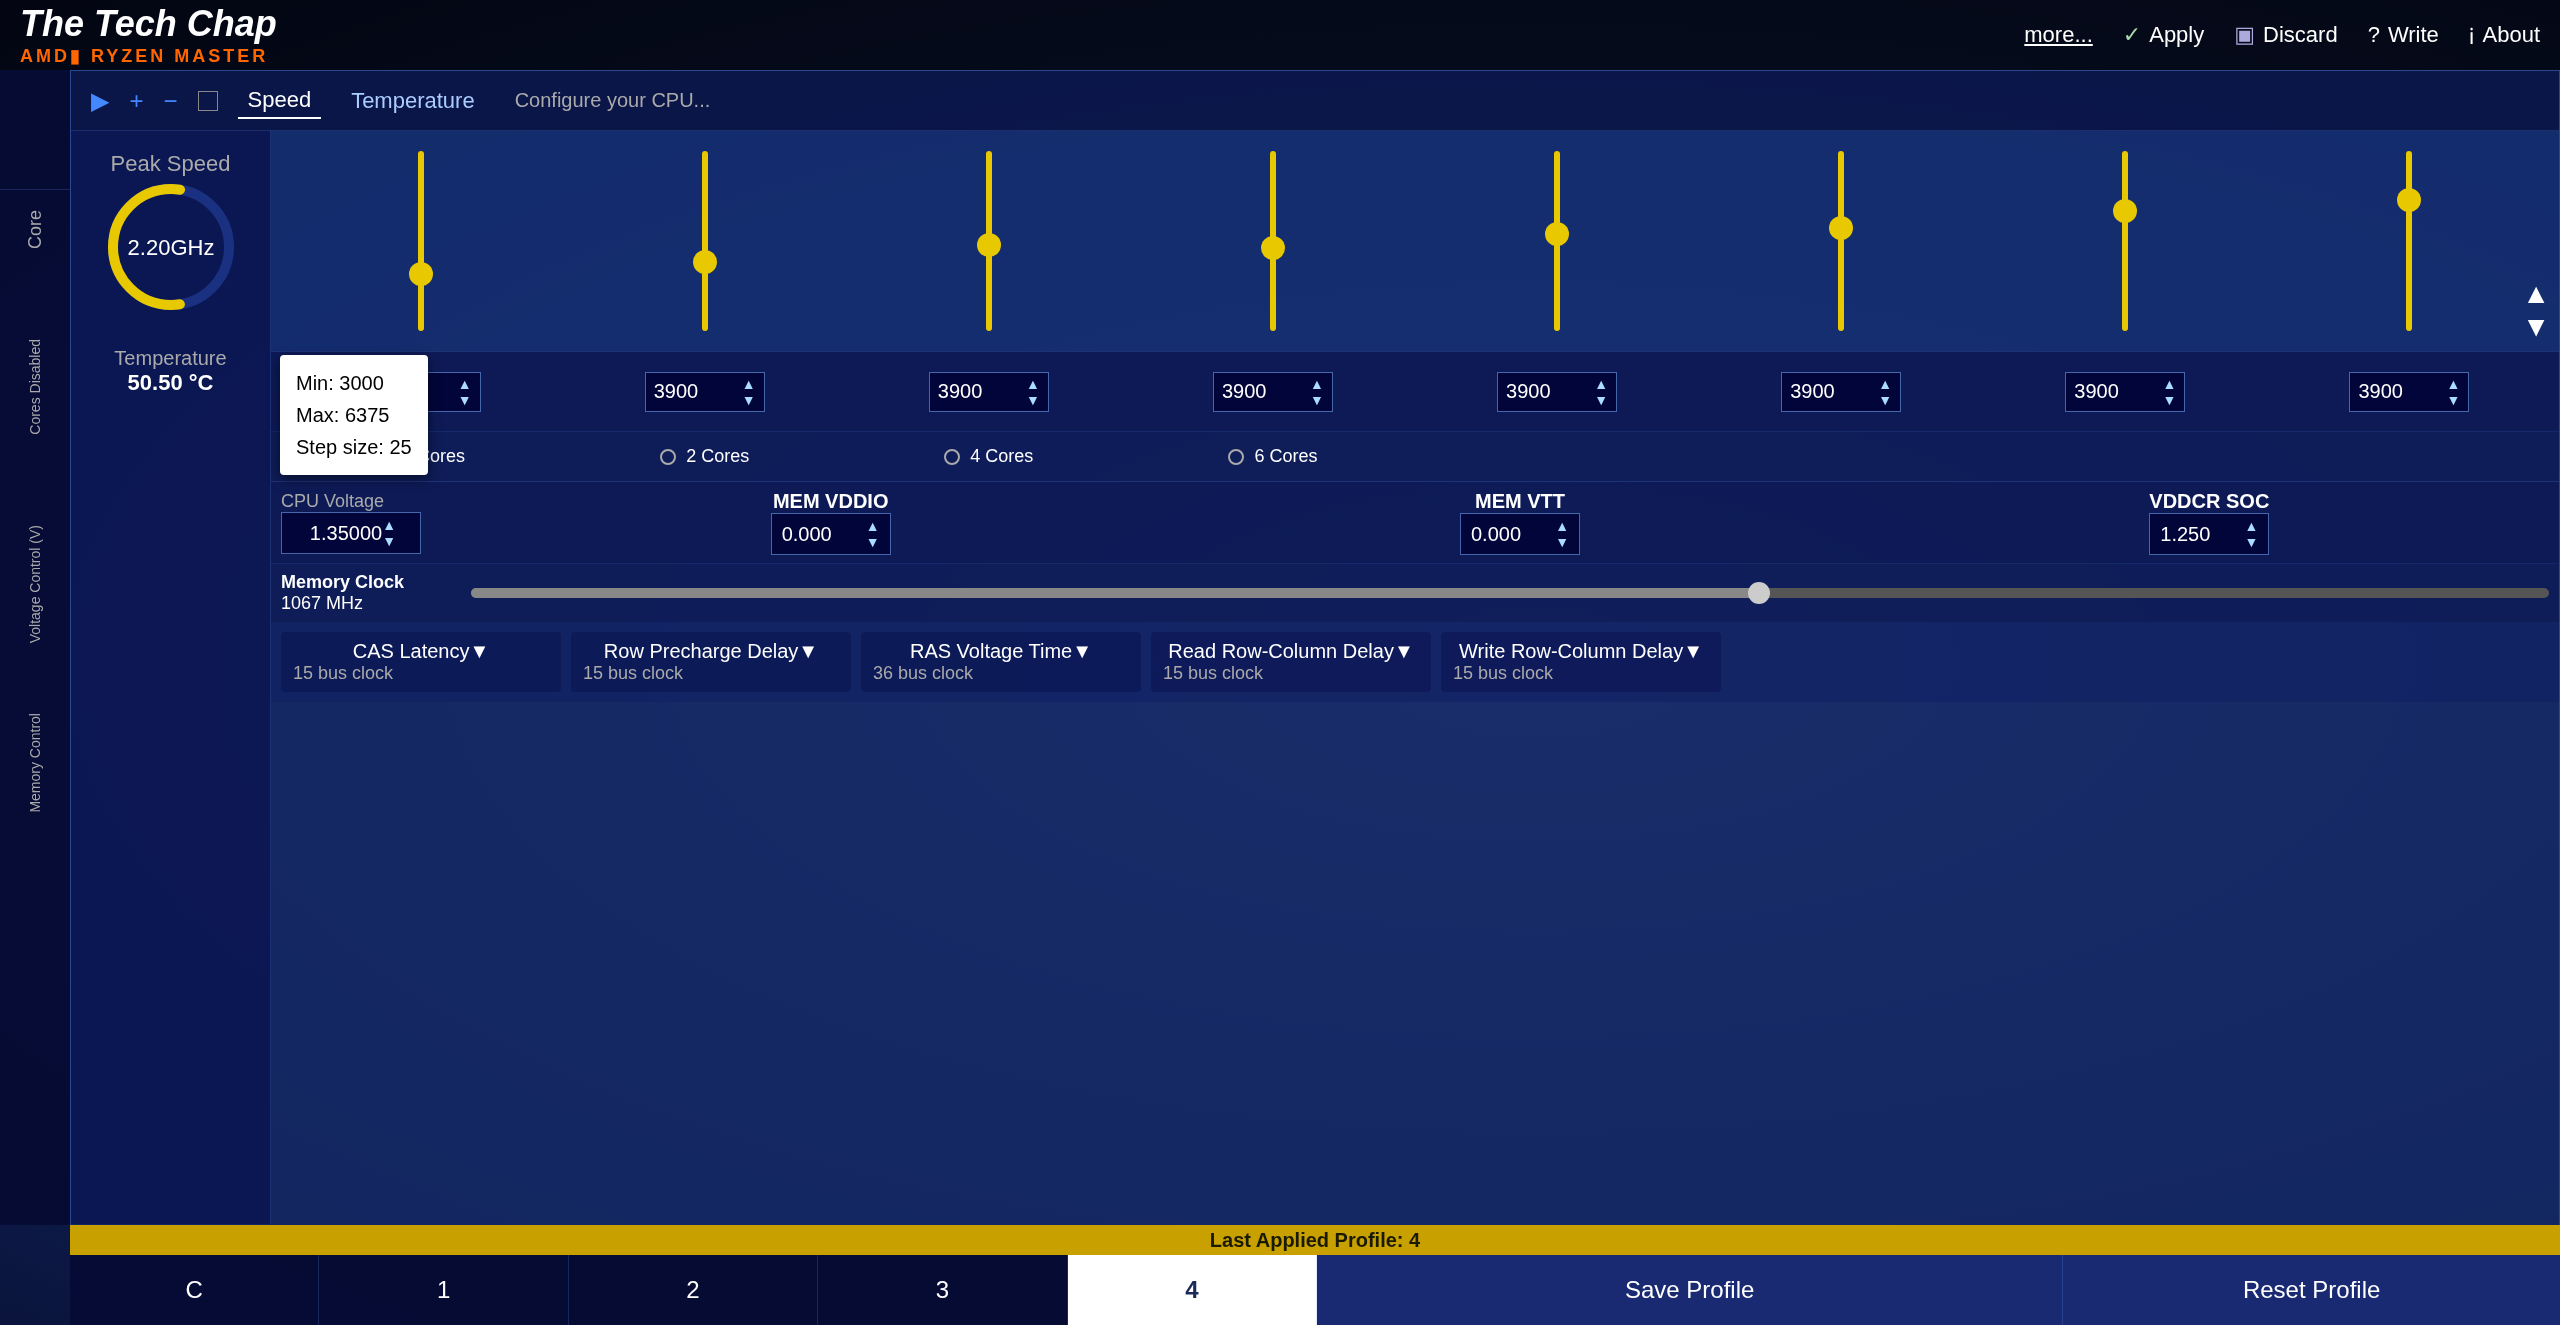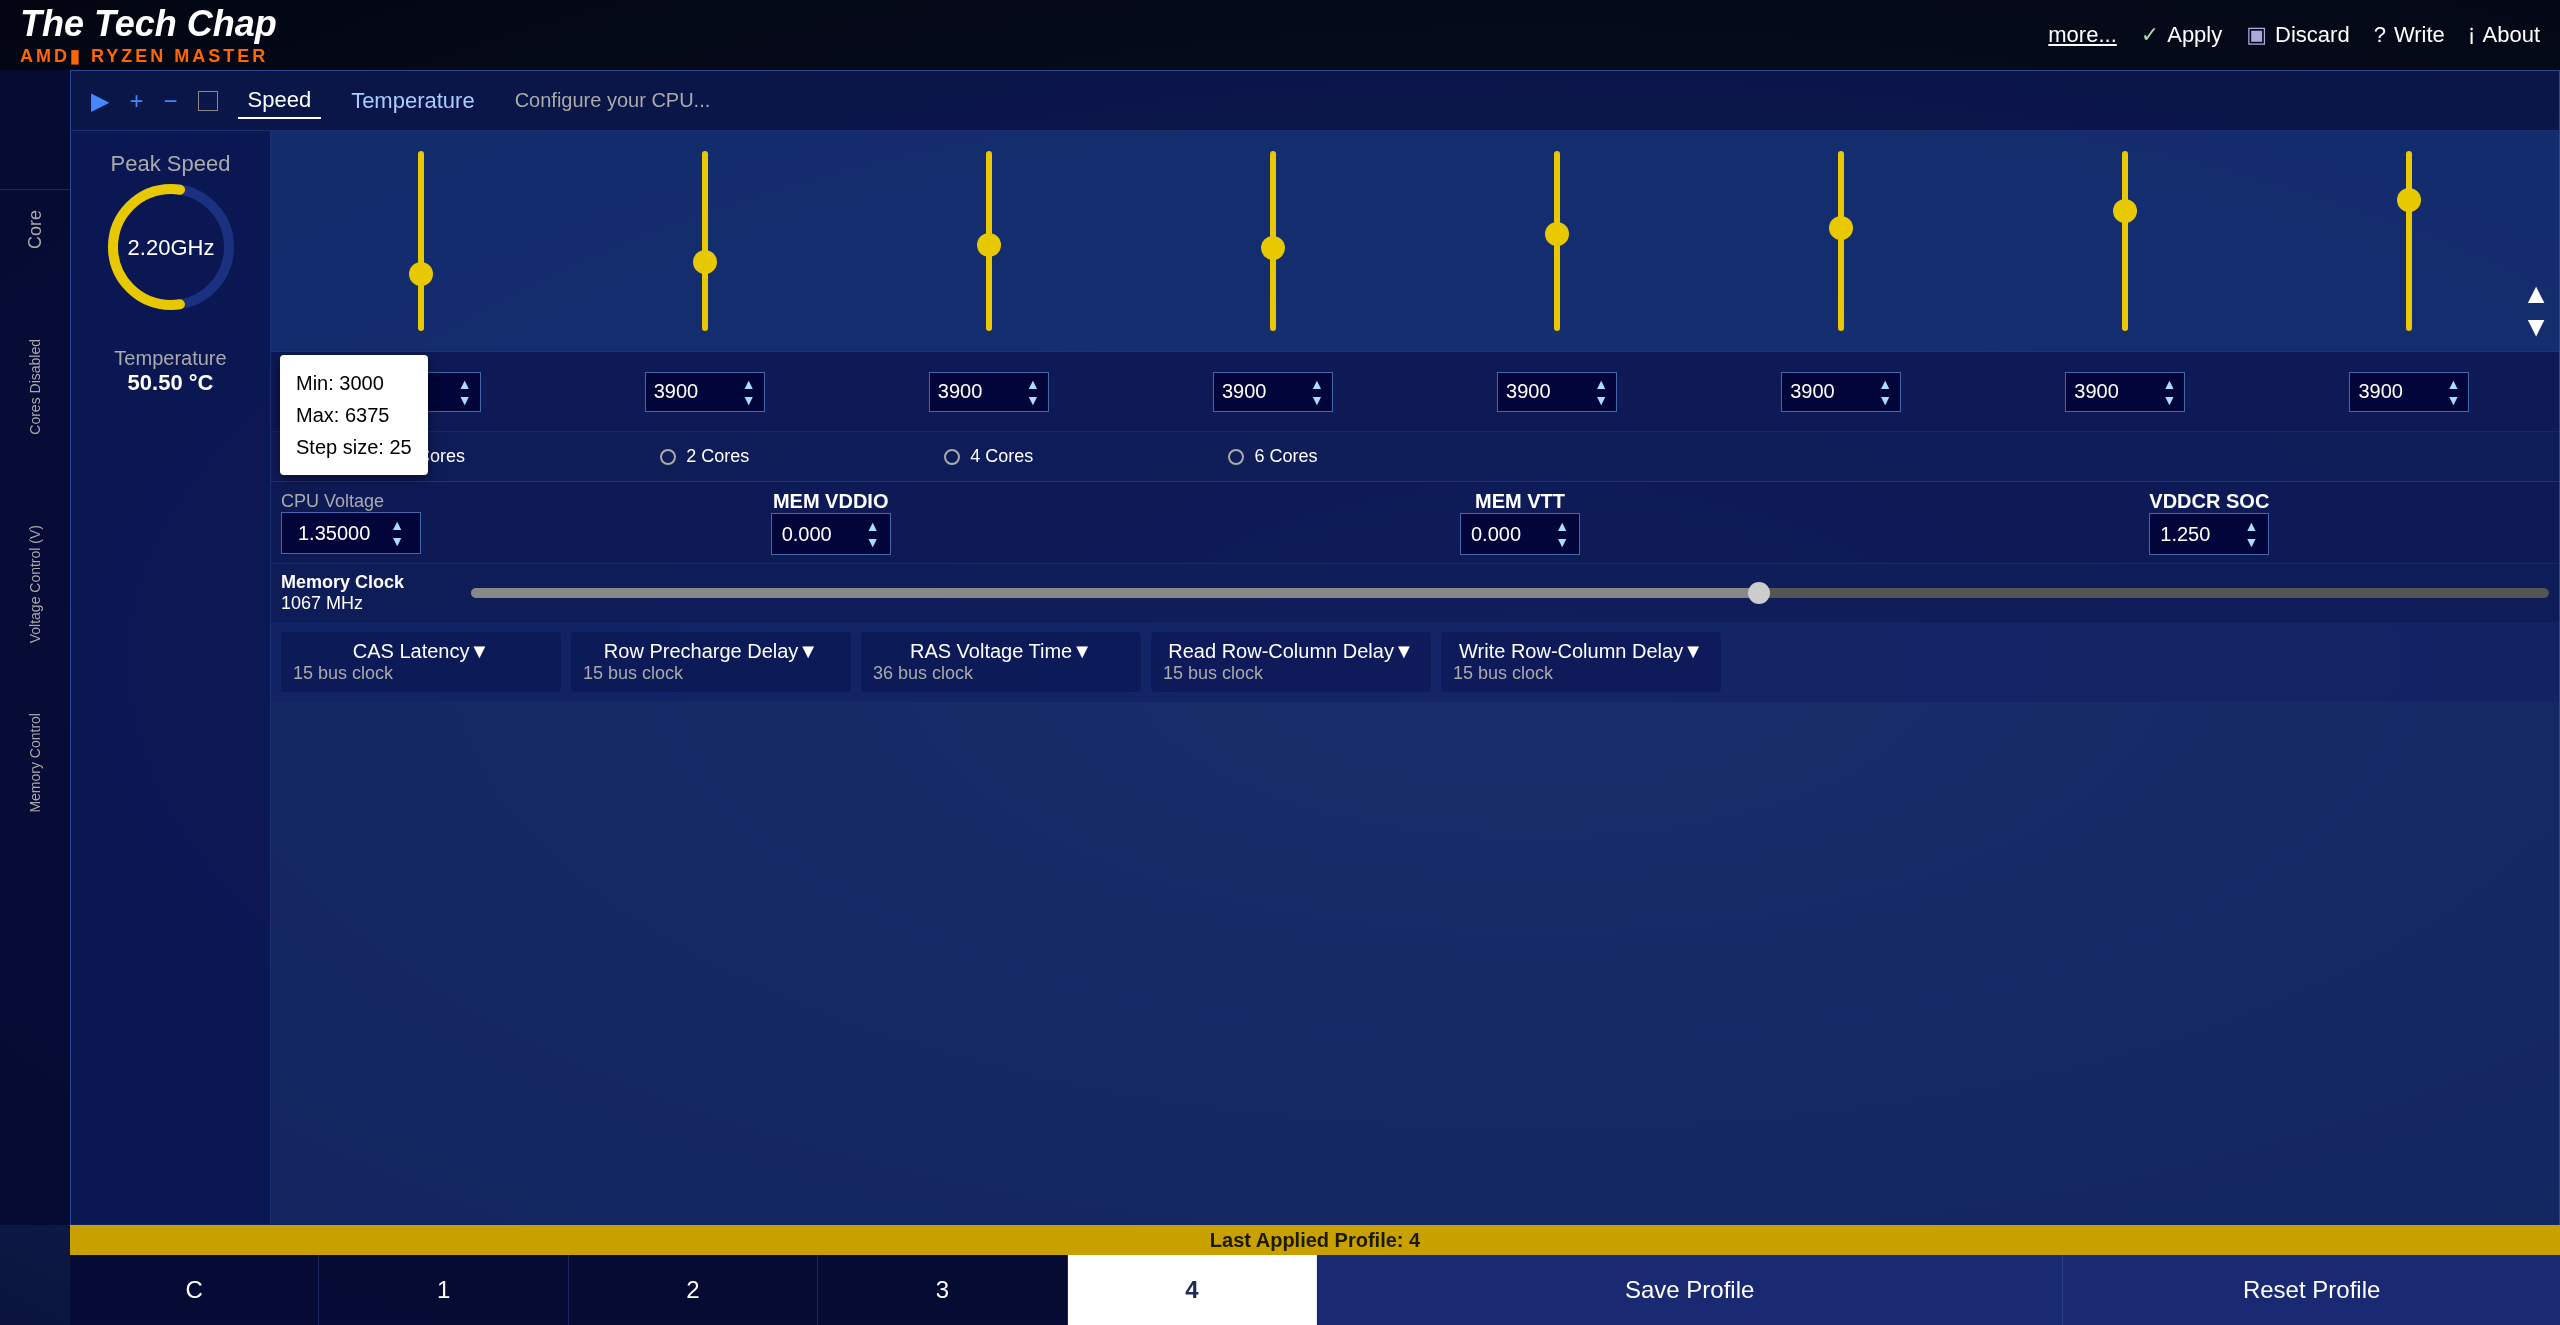--- a/index.html
+++ b/index.html
@@ -57,21 +57,21 @@
       font-size: 18px;
       letter-spacing: 3px;
       font-weight: bold;
     }
 
     .top-bar-spacer { flex: 1; }
 
     .top-bar-actions {
       display: flex;
       align-items: center;
-      gap: 24px;
+      gap: 30px;
     }
 
     .top-bar-btn {
       color: white;
       font-size: 22px;
       cursor: pointer;
       display: flex;
       align-items: center;
       gap: 8px;
     }
@@ -691,21 +691,21 @@
             <div class="cores-disabled-col"></div>
             <div class="cores-disabled-col"></div>
             <div class="cores-disabled-col"></div>
           </div>
 
         <div style="background:rgba(10,20,80,0.7); padding:8px 10px; display:flex; gap:10px; align-items:center; border-top:1px solid rgba(100,150,255,0.2);">
 
           <div style="display:flex; flex-direction:column; min-width:200px;">
             <div style="color:#aaaaaa; font-size:18px;">CPU Voltage</div>
             <div style="display:flex; align-items:center; gap:6px;">
-              <div style="background:rgba(0,0,50,0.8); border:1px solid #4466aa; color:white; font-size:20px; padding:4px 16px; min-width:140px; display:flex; align-items:center; justify-content:space-between;">
+              <div style="background:rgba(0,0,50,0.8); border:1px solid #4466aa; color:white; font-size:20px; padding:4px 24px; min-width:140px; display:flex; align-items:center; justify-content:flex-end;">
                 <span>1.35000</span>
                 <div style="display:flex; flex-direction:column;">
                   <span style="color:#aaddff; font-size:14px; cursor:pointer;">▲</span>
                   <span style="color:#aaddff; font-size:14px; cursor:pointer;">▼</span>
                 </div>
               </div>
             </div>
           </div>
 
           <div style="display:flex; flex-direction:column; flex:1; align-items:center;">

